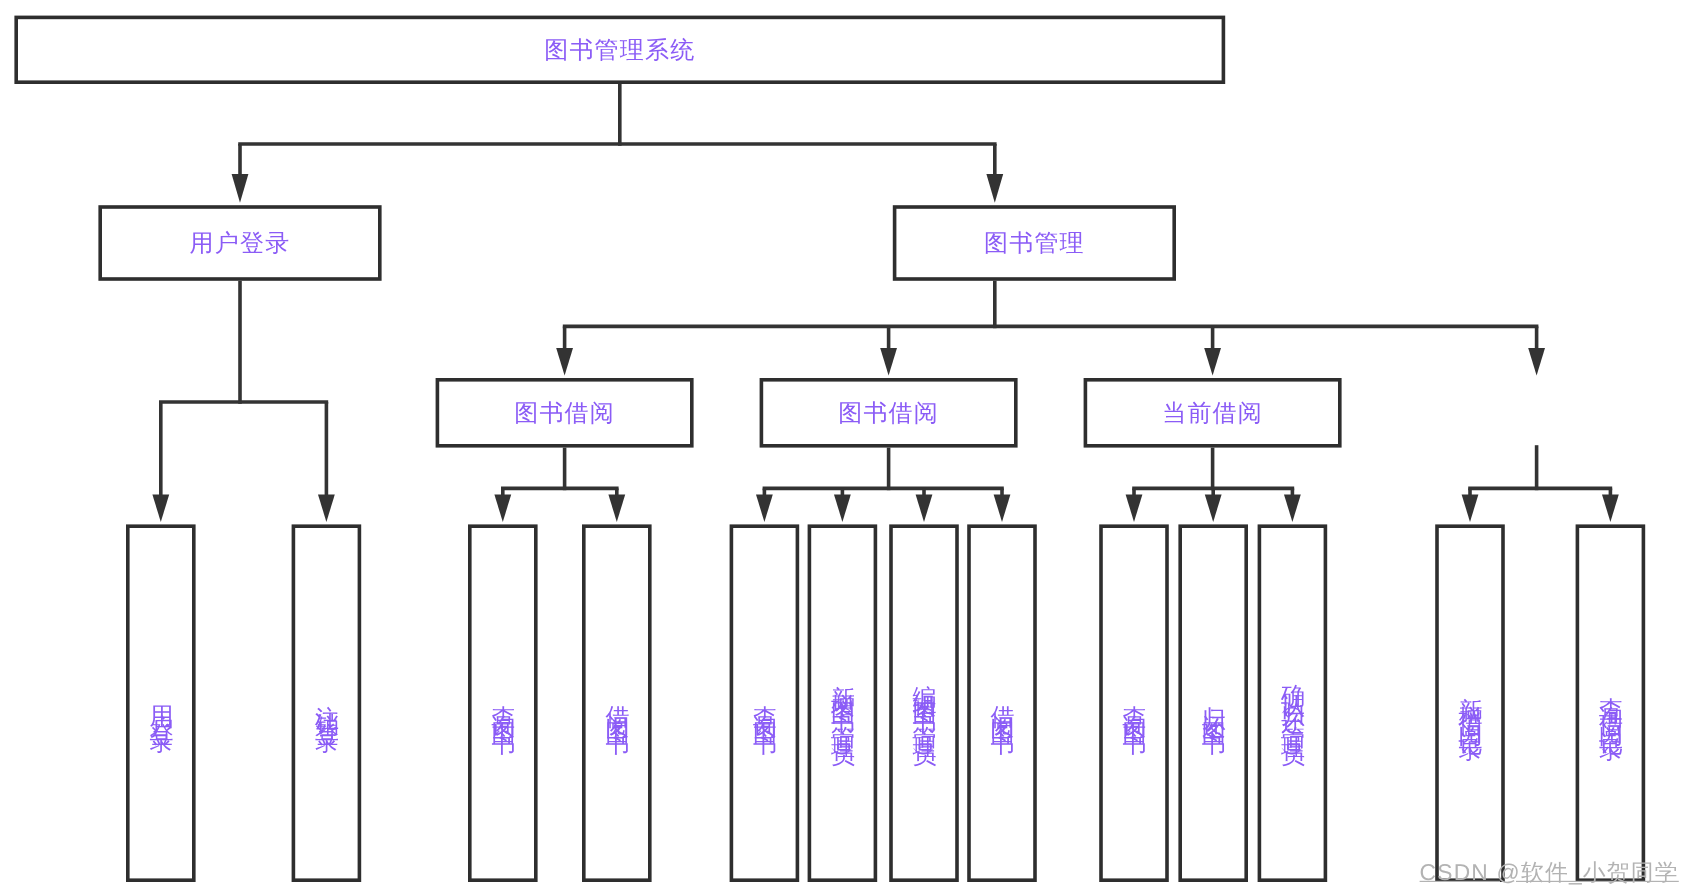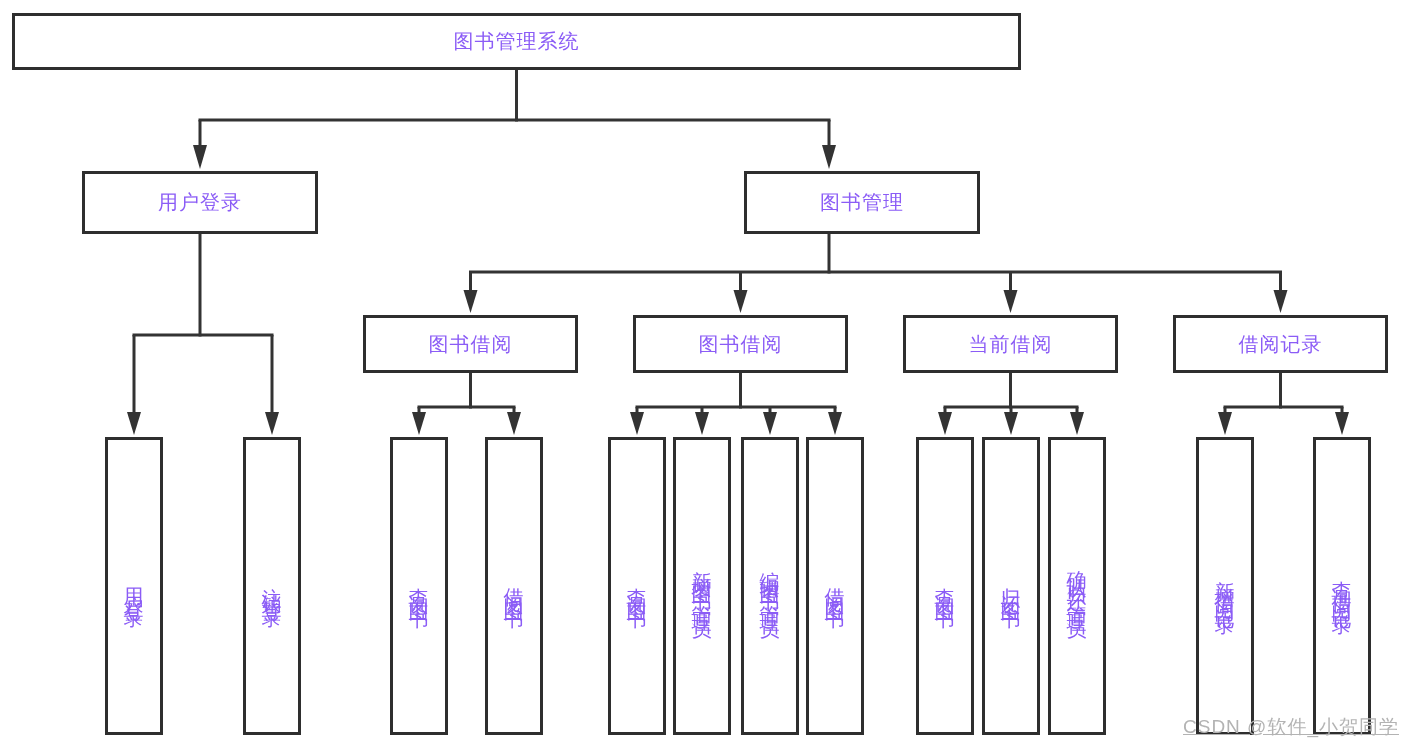--- a/index.html
+++ b/index.html
@@ -159,23 +159,20 @@
 
   <div class="node h-node l3 l3-0">
     <span>图书借阅</span>
   </div>
   <div class="node h-node l3 l3-1">
     <span>图书借阅</span>
   </div>
   <div class="node h-node l3 l3-2">
     <span>当前借阅</span>
   </div>
-  <div class="node h-node l3 l3-3">
-    <span>借阅记录</span>
-  </div>
 
   <div class="node leaf lf-0">
     <span>用户登录</span>
   </div>
   <div class="node leaf lf-1">
     <span>注销登录</span>
   </div>
   <div class="node leaf lf-2">
     <span>查询图书</span>
   </div>

